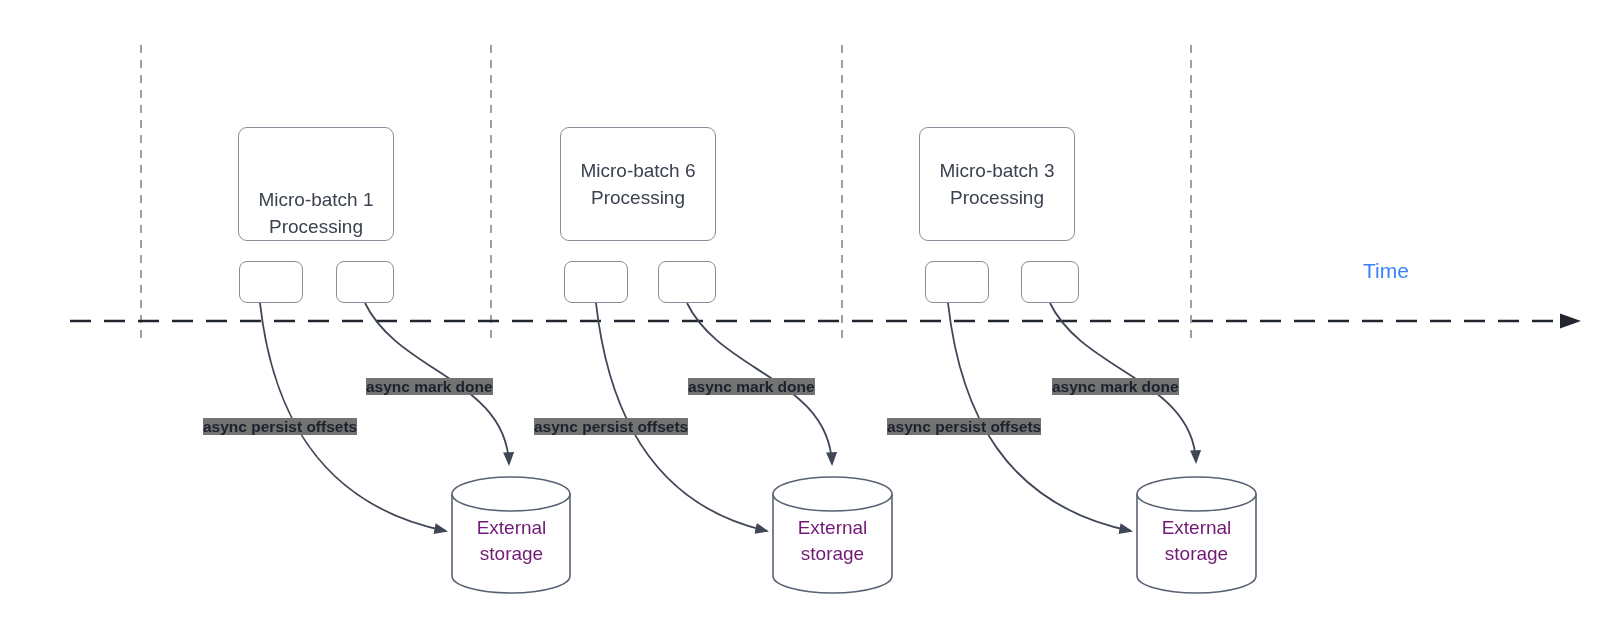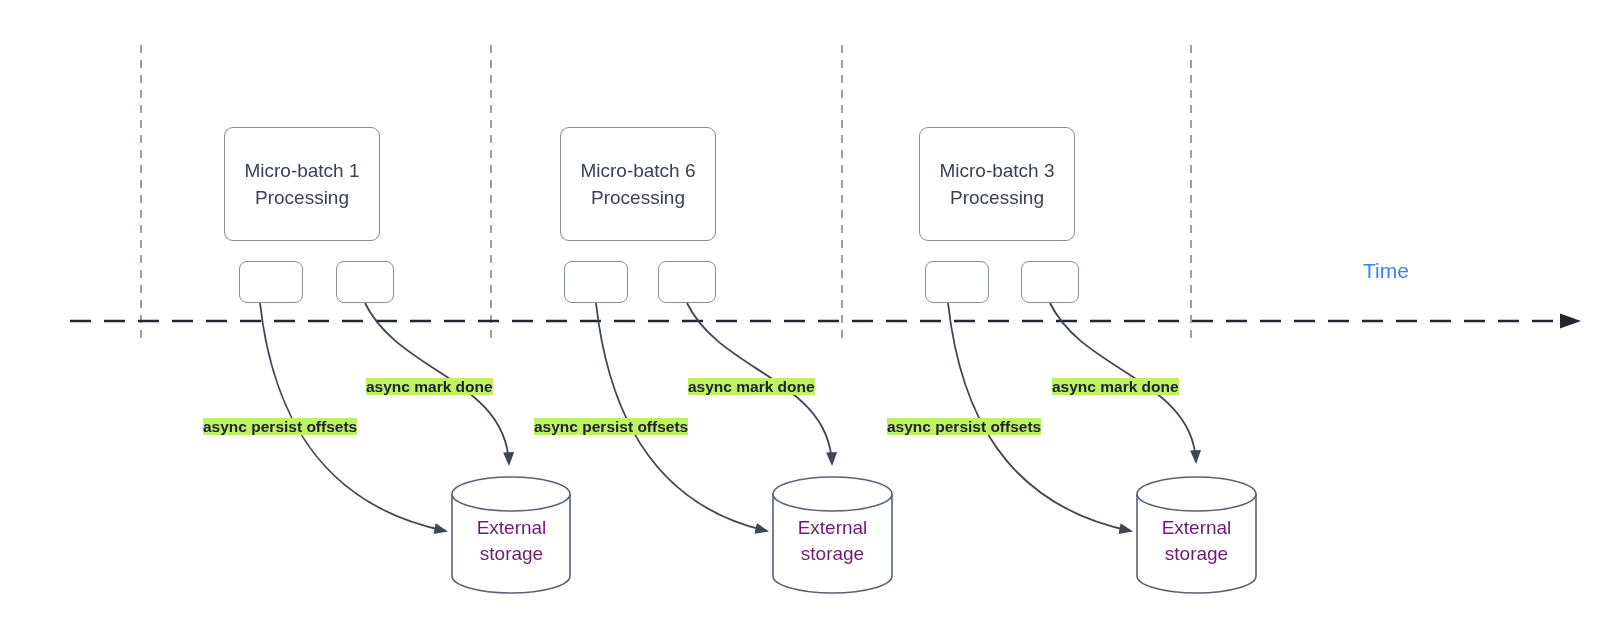--- a/index.html
+++ b/index.html
@@ -20,21 +20,21 @@
   }
   .mini{
     position:absolute;top:261px;height:42px;
     border:1.5px solid #878e99;border-radius:8px;background:#fff;
     box-sizing:border-box;
   }
   .mini.a{width:64px;}
   .mini.b{width:58px;}
   .flow-label{
     position:absolute;font-size:15.5px;font-weight:bold;color:#1c212c;
-    white-space:nowrap;background:#bef264;line-height:17px;
+    white-space:nowrap;background:#737373;line-height:17px;
   }
   .cyl-label{
     position:absolute;top:515px;width:119px;text-align:center;
     font-size:19px;line-height:26px;color:#701a75;
   }
   .time-label{
     position:absolute;left:1363px;top:259px;
     font-size:21px;color:#3b82f6;
   }
 </style>
@@ -74,21 +74,21 @@
     <path d="M260,303 C272,410 318,505 446,531" fill="none" stroke="#3f4656" stroke-width="1.8" marker-end="url(#ah)"></path>
     <path d="M365,303 C398,372 506,380 509,464" fill="none" stroke="#3f4656" stroke-width="1.8" marker-end="url(#ah)"></path>
 
     <path d="M596,303 C608,410 652,505 767,531" fill="none" stroke="#3f4656" stroke-width="1.8" marker-end="url(#ah)"></path>
     <path d="M687,303 C720,372 829,380 832,464" fill="none" stroke="#3f4656" stroke-width="1.8" marker-end="url(#ah)"></path>
 
     <path d="M948,303 C960,410 1004,505 1131,531" fill="none" stroke="#3f4656" stroke-width="1.8" marker-end="url(#ah)"></path>
     <path d="M1050,303 C1083,372 1193,380 1196,462" fill="none" stroke="#3f4656" stroke-width="1.8" marker-end="url(#ah)"></path>
   </svg>
 
-  <div class="box" style="left:224px;">
+  <div class="box" style="left:238px;justify-content:flex-end;">
     <span>Micro-batch 1</span>
     <span>Processing</span>
   </div>
   <div class="mini a" style="left:239px;"></div>
   <div class="mini b" style="left:336px;"></div>
   <div class="flow-label" style="left:203px;top:418px;">async persist offsets</div>
   <div class="flow-label" style="left:366px;top:378px;">async mark done</div>
   <div class="cyl-label" style="left:452px;">
     <div>External</div>
     <div>storage</div>

